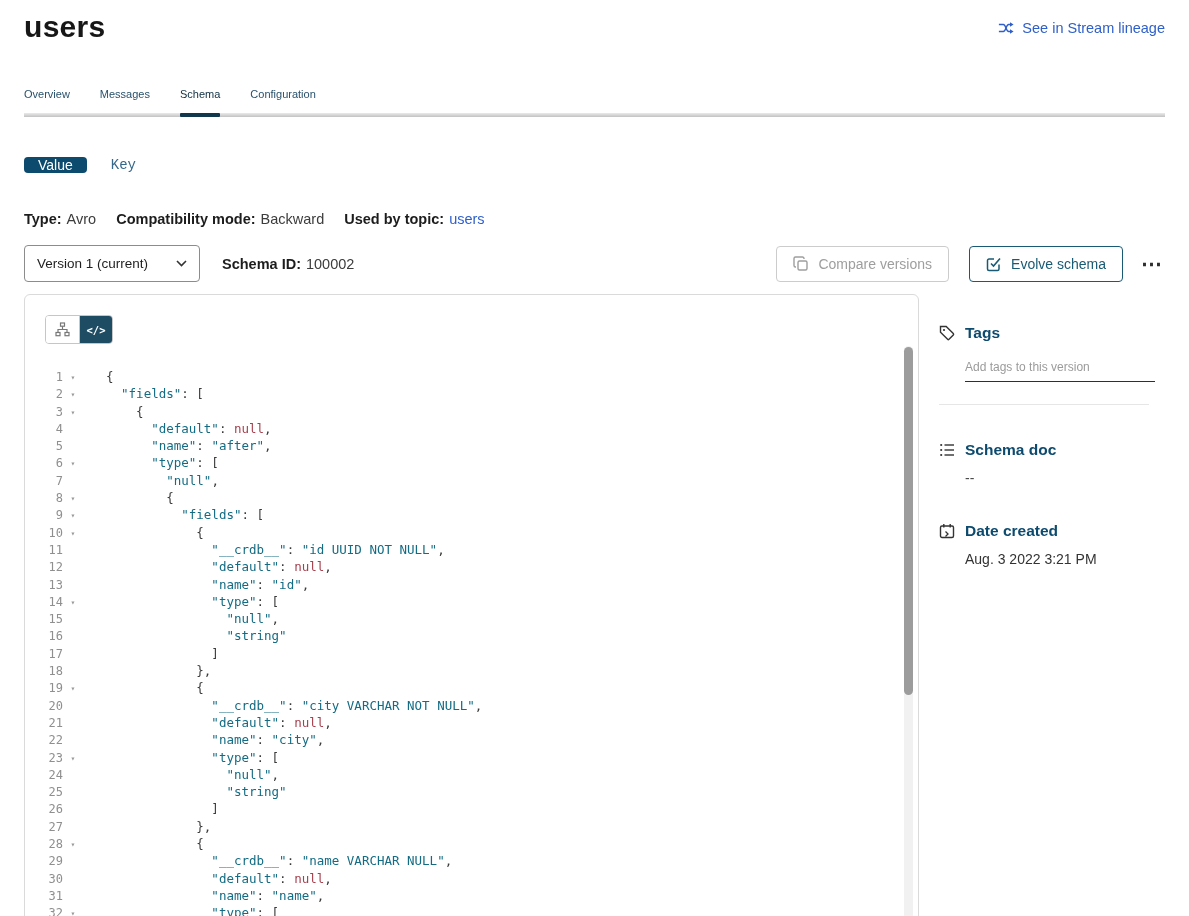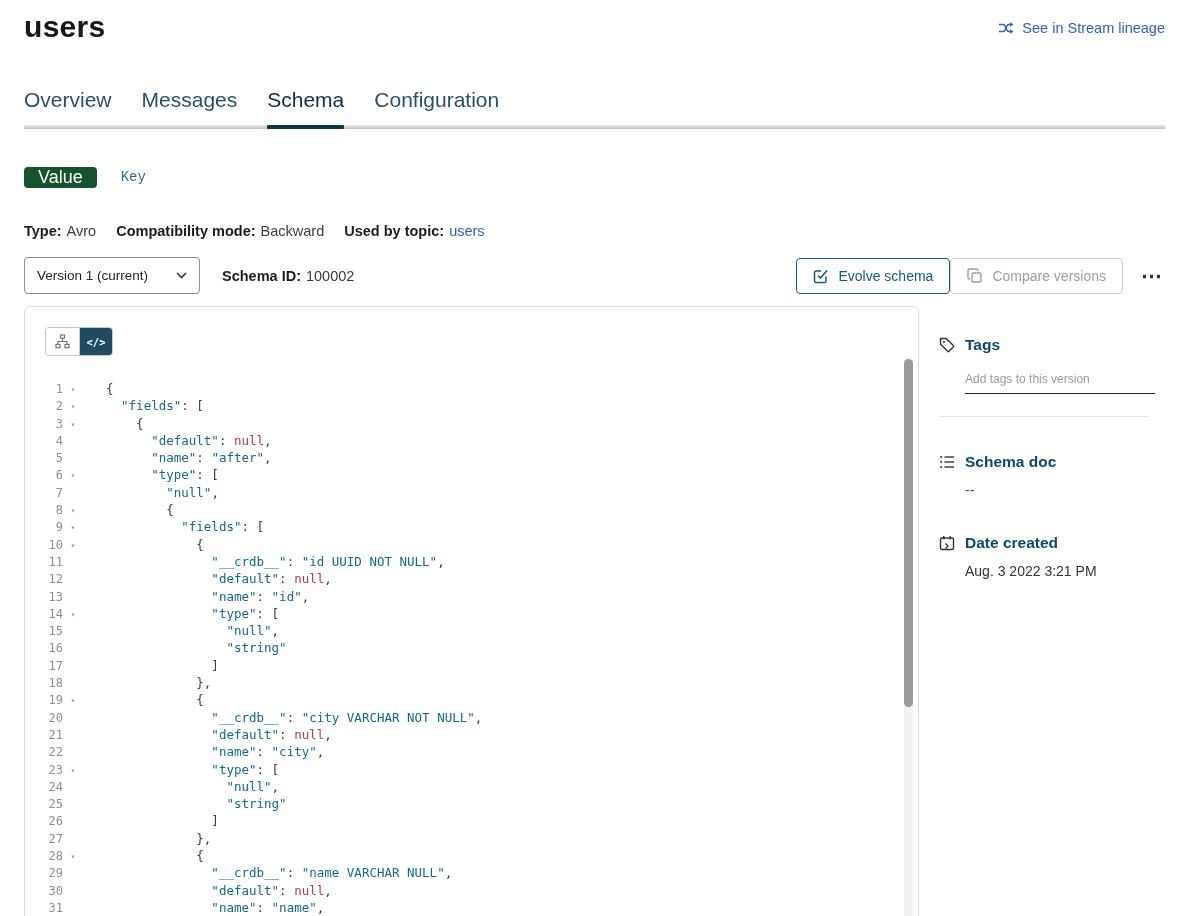--- a/index.html
+++ b/index.html
@@ -13,30 +13,30 @@
 
   
   .hdr { display:flex; justify-content:space-between; align-items:flex-start; }
   .title { margin:0; font-size:30px; line-height:38px; font-weight:800; color:#171717; letter-spacing:.3px; }
   .lineage-link { margin-top:12px; display:inline-flex; align-items:flex-end; gap:8px;
     color:#2f5fc9; font-size:14.5px; font-weight:500; text-decoration:none; cursor:pointer; }
 
   
   .tabs { margin-top:42px; position:relative; }
   .tabs-list { display:flex; gap:30px; }
-  .tab { position:relative; font-size:21px; color:#29516b; padding-bottom:13px; cursor:pointer; }
+  .tab { position:relative; font-size:11px; color:#29516b; padding-bottom:13px; cursor:pointer; }
   .tab.active { color:#0f2e41; }
   .tab.active::after { content:""; position:absolute; left:0; right:0; bottom:-4px; height:4px;
     background:#10374c; z-index:2; border-radius:1px; }
   .tabs-band { height:4px; background:linear-gradient(180deg,#eaeaea 0%,#c2c2c2 100%); }
 
   
   .toggle-row { margin-top:32px; display:flex; align-items:center; }
-  .btn-value { background:#14532d; color:#ffffff; border:none; border-radius:4px;
-    font-size:18px; padding:0 14px; font-family:inherit; cursor:pointer; }
+  .btn-value { background:#0c4a6e; color:#ffffff; border:none; border-radius:4px;
+    font-size:14px; padding:0 14px; font-family:inherit; cursor:pointer; }
   .btn-key { background:none; border:none; color:#35688a; font-size:14px; margin-left:14px;
     padding:8px 10px; font-family:Liberation Mono, monospace; cursor:pointer; }
 
   
   .meta-row { margin-top:30px; font-size:14.5px; display:flex; align-items:baseline; }
   .meta-item { margin-right:20px; color:#3c3c3c; }
   .meta-label { font-weight:700; color:#1d1d1d; margin-right:5px; }
   .meta-link { color:#2f5fc9; cursor:pointer; }
 
   
@@ -145,33 +145,33 @@
     <div class="version-select">
       <span>Version 1 (current)</span>
       <svg width="11" height="7" viewBox="0 0 11 7">
         <polyline points="1,1 5.5,5.5 10,1" fill="none" stroke="#333333" stroke-width="1.6"></polyline>
       </svg>
     </div>
     <span class="schema-id">
       <span class="meta-label">Schema ID:</span><span>100002</span>
     </span>
     <span class="spacer"></span>
+    <button class="btn btn-compare">
+      <svg class="icon16" viewBox="0 0 16 16">
+        <rect x="5" y="5" width="9" height="9" rx="1.5" fill="none" stroke="#9e9e9e" stroke-width="1.4"></rect>
+        <path d="M11 3 V2.5 A1.5 1.5 0 0 0 9.5 1 H2.5 A1.5 1.5 0 0 0 1 2.5 V9.5 A1.5 1.5 0 0 0 2.5 11 H3" fill="none" stroke="#9e9e9e" stroke-width="1.4"></path>
+      </svg>
+      <span>Compare versions</span>
+    </button>
     <button class="btn btn-evolve">
       <svg class="icon16" viewBox="0 0 16 16">
         <path d="M13 8.5 V13 A1.5 1.5 0 0 1 11.5 14.5 H3 A1.5 1.5 0 0 1 1.5 13 V4.5 A1.5 1.5 0 0 1 3 3 H8" fill="none" stroke="#195a74" stroke-width="1.5"></path>
         <polyline points="5,7.5 7.5,10 14,2.5" fill="none" stroke="#195a74" stroke-width="1.6"></polyline>
       </svg>
       <span>Evolve schema</span>
-    </button>
-    <button class="btn btn-compare">
-      <svg class="icon16" viewBox="0 0 16 16">
-        <rect x="5" y="5" width="9" height="9" rx="1.5" fill="none" stroke="#9e9e9e" stroke-width="1.4"></rect>
-        <path d="M11 3 V2.5 A1.5 1.5 0 0 0 9.5 1 H2.5 A1.5 1.5 0 0 0 1 2.5 V9.5 A1.5 1.5 0 0 0 2.5 11 H3" fill="none" stroke="#9e9e9e" stroke-width="1.4"></path>
-      </svg>
-      <span>Compare versions</span>
     </button>
     <button class="kebab">⋯</button>
   </div>
 
   <div class="content-row">
 
     <div class="editor-panel">
       <div class="editor-toolbar">
         <div class="tb-group">
           <button class="tb-btn">

